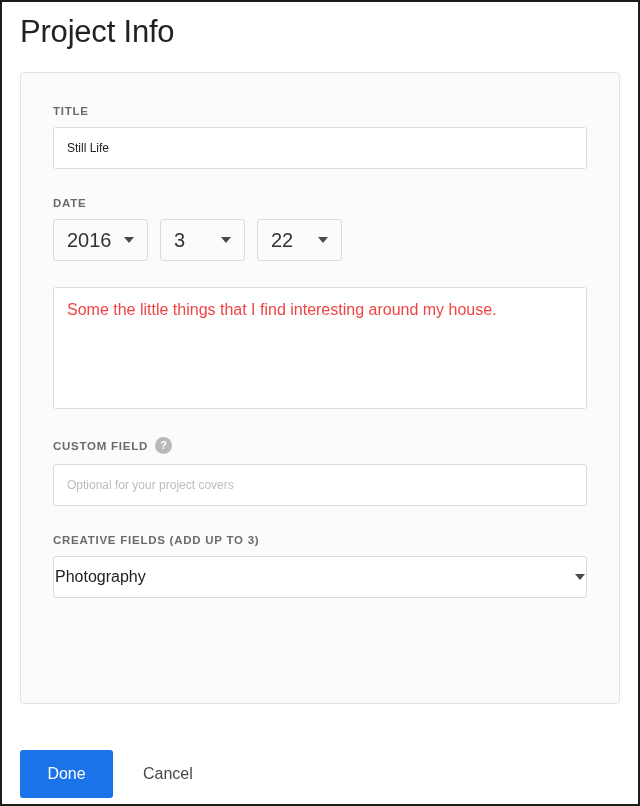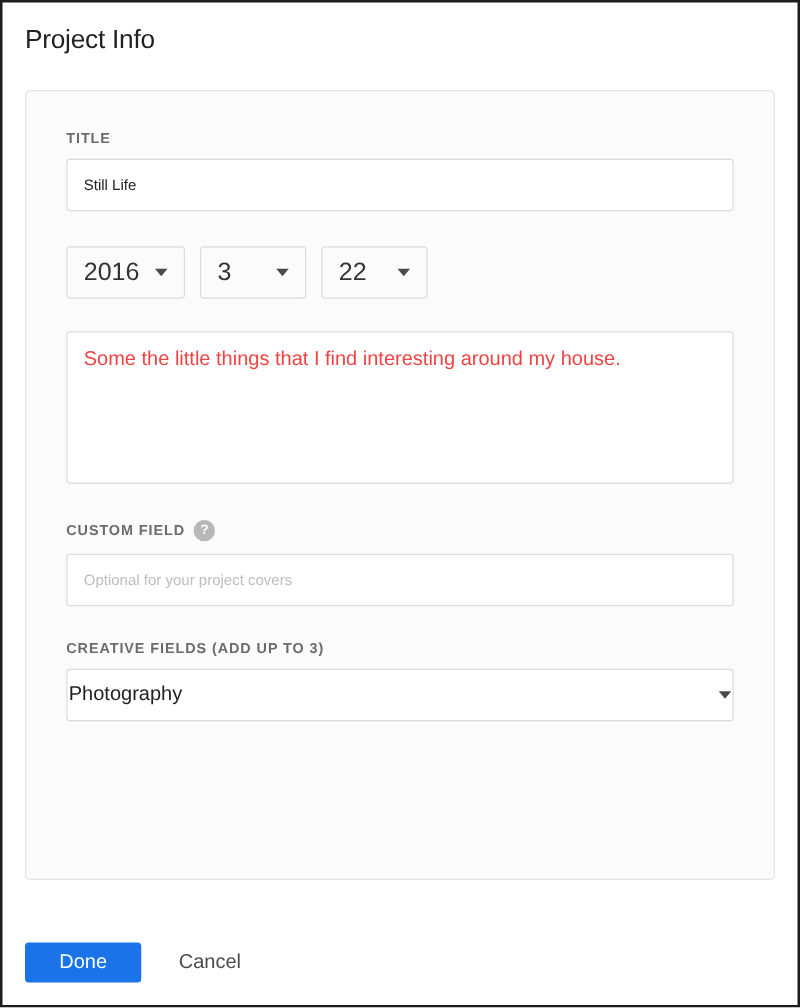--- a/index.html
+++ b/index.html
@@ -20,21 +20,21 @@
   .window {
     width: 640px;
     height: 806px;
     border: 2px solid #1c1c1c;
     background: #ffffff;
     position: relative;
     overflow: hidden;
   }
 
   .page-title {
-    font-size: 21px;
+    font-size: 31px;
     font-weight: 400;
     color: #222222;
     letter-spacing: -0.2px;
     padding: 14px 0 0 18px;
     line-height: 32px;
   }
 
   .card {
     position: absolute;
     left: 18px;
@@ -179,21 +179,21 @@
     display: flex;
     align-items: center;
     gap: 14px;
   }
 
   .btn-done {
     background: #1a73e8;
     color: #ffffff;
     border: none;
     border-radius: 3px;
-    height: 32px;
+    height: 48px;
     width: 93px;
     font-family: "Liberation Sans", sans-serif;
     font-size: 16px;
     cursor: pointer;
   }
 
   .btn-cancel {
     background: transparent;
     border: none;
     color: #4a4a4a;
@@ -217,20 +217,23 @@
       <div class="field-group">
         <div class="field-label">
           <span>TITLE</span>
         </div>
         <input class="text-input" type="text" value="Still Life" style="">
       </div>
 
       <div class="spacer-28"></div>
 
       <div class="field-group">
+        <div class="field-label">
+          <span>DATE</span>
+        </div>
         <div class="date-row">
           <div class="date-select year">
             <span class="date-value">2016</span>
             <span class="caret"></span>
           </div>
           <div class="date-select month">
             <span class="date-value">3</span>
             <span class="caret"></span>
           </div>
           <div class="date-select day">

